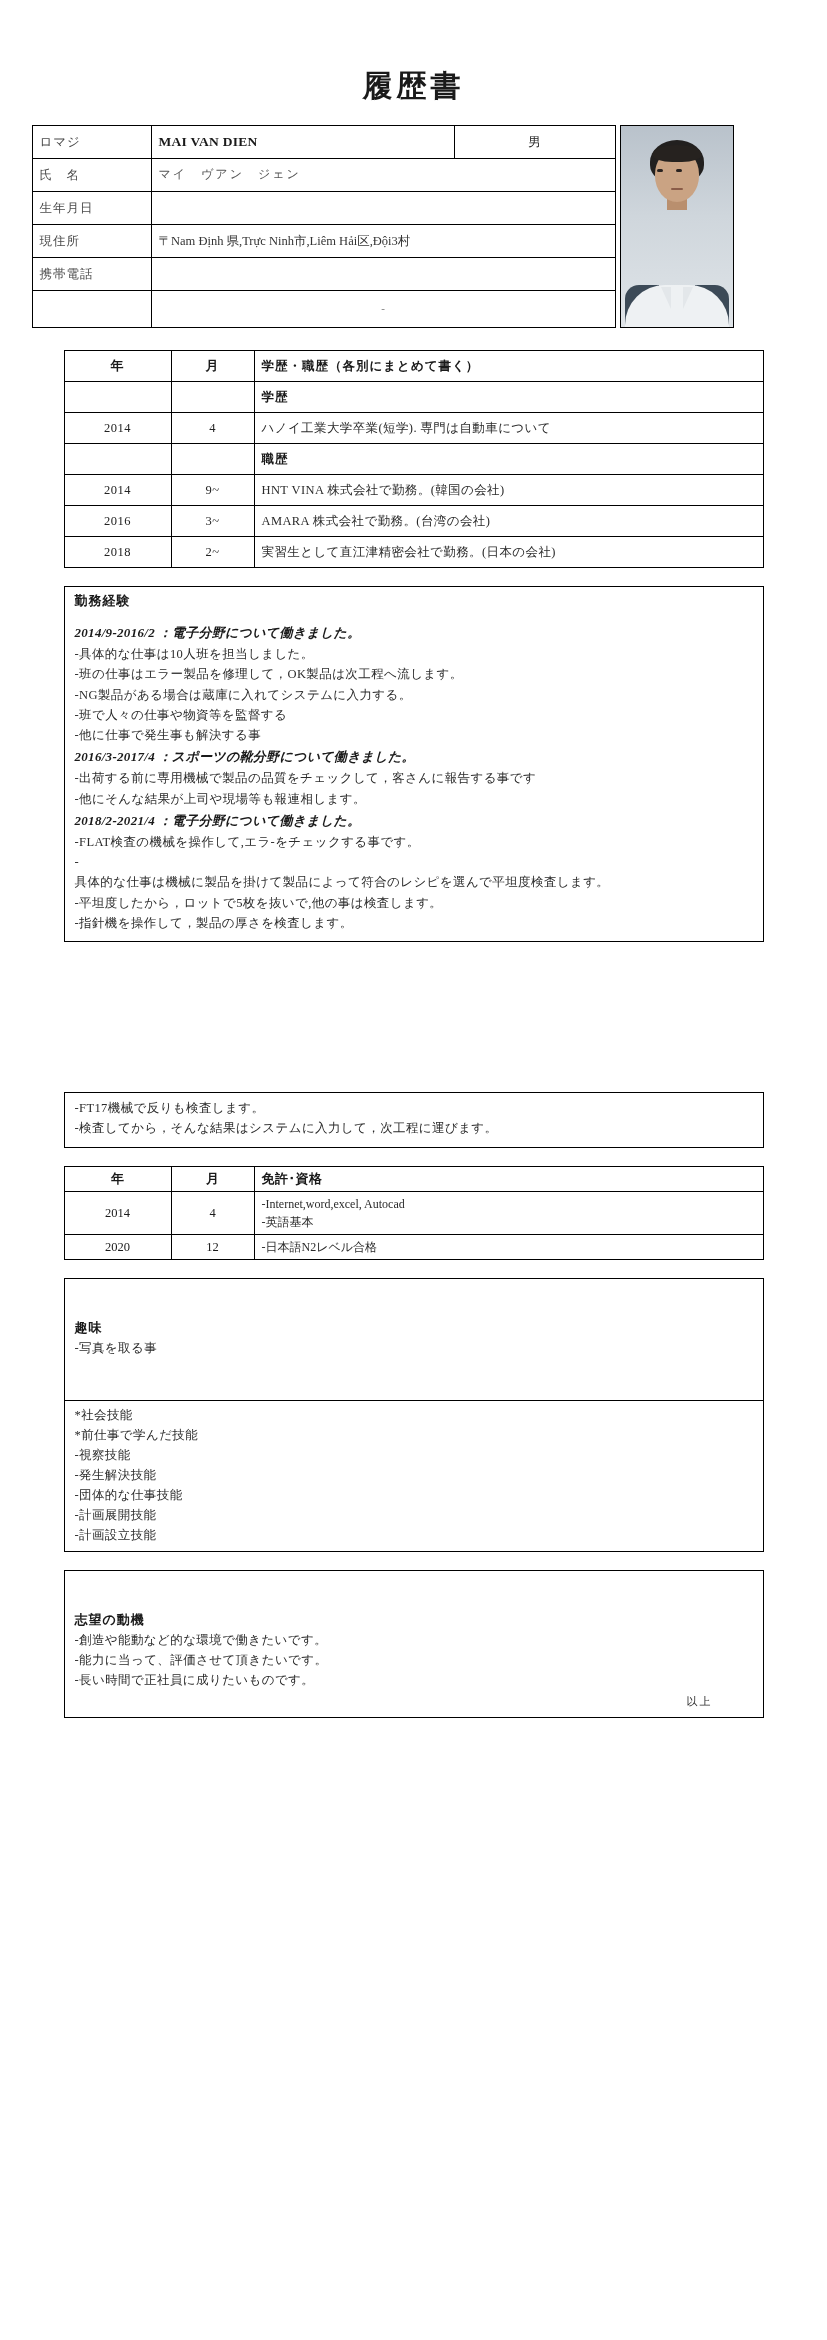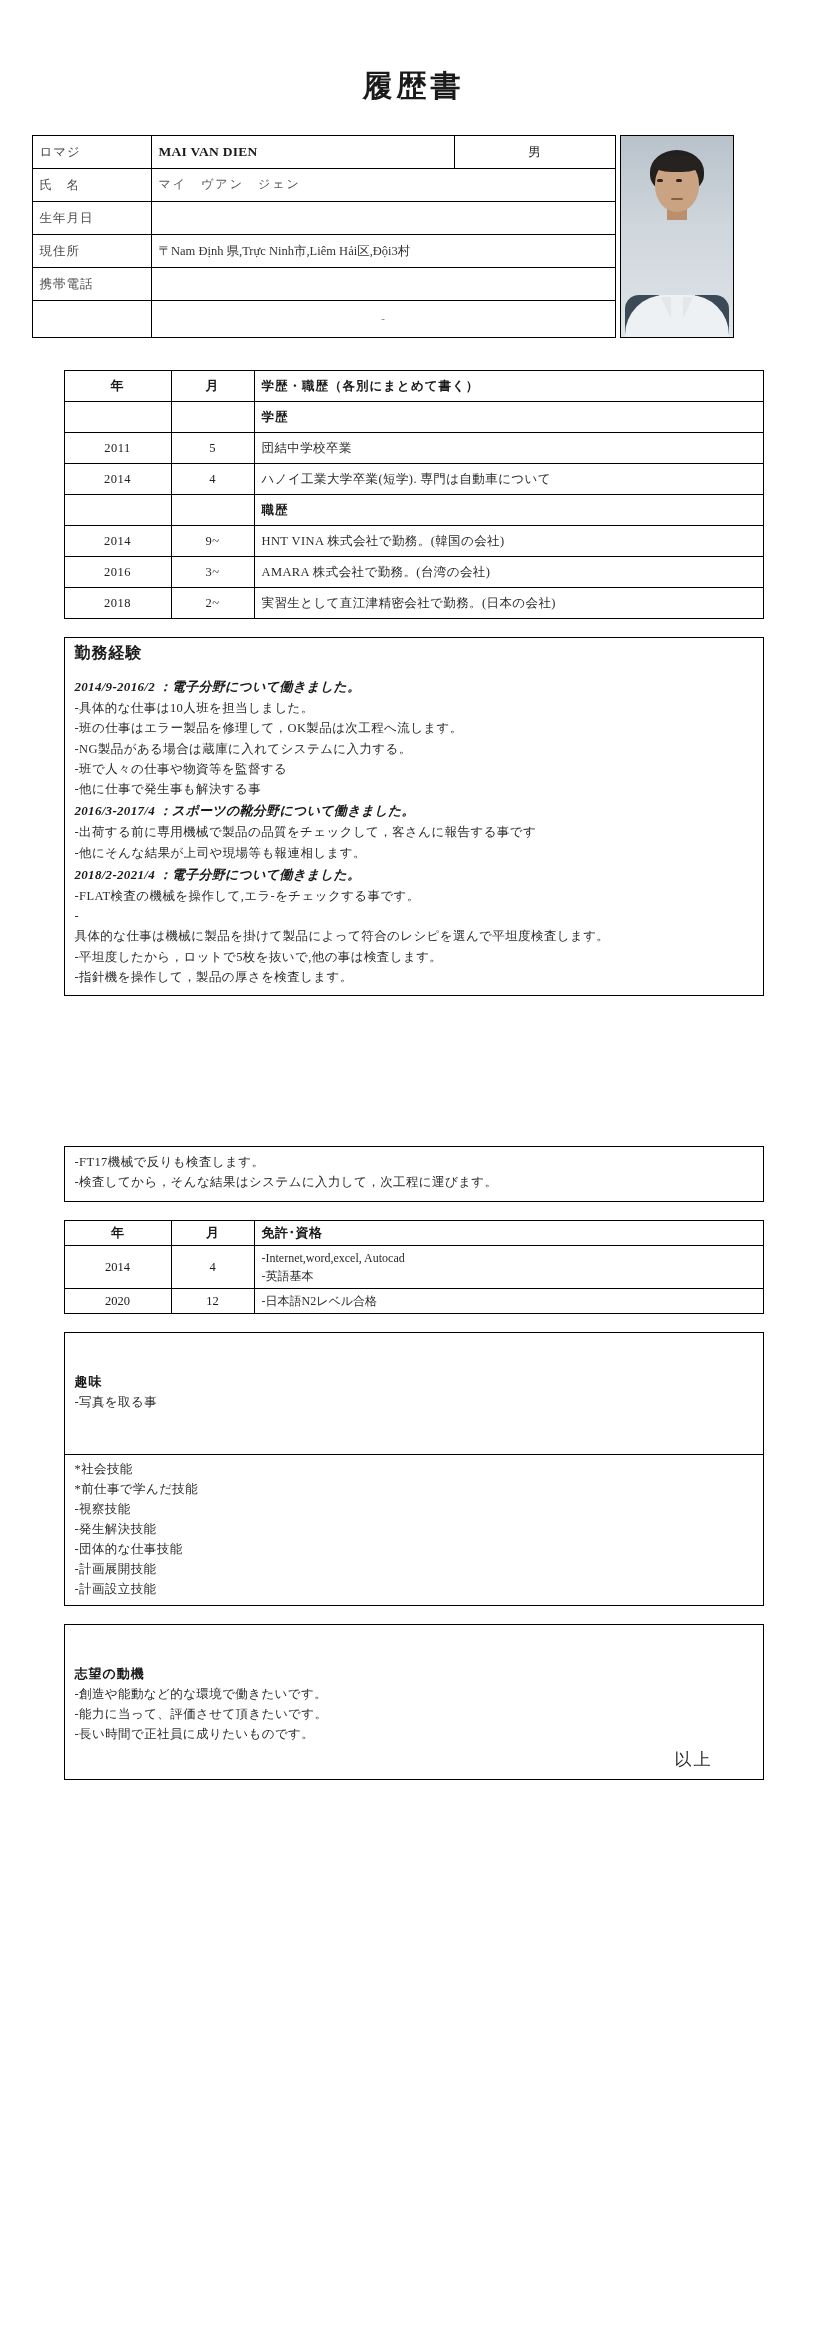--- a/index.html
+++ b/index.html
@@ -55,21 +55,21 @@
     font-size: 12.5px;
     line-height: 1.45;
     font-weight: normal;
     text-align: left;
   }
 
   
   .personal-wrap {
     display: flex;
     width: 764px;
-    margin: 14px auto;
+    margin: 4px auto;
     align-items: stretch;
   }
   .personal-table-holder { flex: 0 0 584px; }
   .personal-table td {
     height: 26px;
   }
   .personal-table .lbl {
     width: 104px;
     color: #4a4a4a;
     letter-spacing: 1px;
@@ -241,21 +241,21 @@
   }
 
   
   .textbox {
     border: 1px solid #000;
     padding: 5px 10px 8px 10px;
     box-sizing: border-box;
   }
   .tb-title {
     font-weight: bold;
-    font-size: 16px;
+    font-size: 13px;
     letter-spacing: 1px;
     margin-bottom: 14px;
   }
   .tb-sub {
     font-weight: bold;
     font-style: italic;
     font-size: 13px;
     letter-spacing: 0.3px;
     margin: 3px 0 2px 0;
   }
@@ -308,21 +308,21 @@
     margin-bottom: 1px;
   }
   .sec-line {
     font-size: 12.5px;
     line-height: 1.6;
     color: #2b2b2b;
     letter-spacing: 0.4px;
   }
   .closing {
     text-align: right;
-    font-size: 17px;
+    font-size: 11px;
     letter-spacing: 2px;
     padding: 4px 40px 2px 0;
     color: #2b2b2b;
   }
 </style>
 </head>
 <body>
 
 <div class="page">
 
@@ -387,25 +387,20 @@
           <td class="col-year hdr">年</td>
           <td class="col-month hdr">月</td>
           <td class="hdr-desc">学歴・職歴（各別にまとめて書く）</td>
         </tr>
         <tr>
           <td class="yr"></td>
           <td class="mo"></td>
           <td class="section-label">学歴</td>
         </tr>
         <tr>
-          <td class="yr">2011</td>
-          <td class="mo">5</td>
-          <td class="desc">団結中学校卒業</td>
-        </tr>
-        <tr>
           <td class="yr">2014</td>
           <td class="mo">4</td>
           <td class="desc">ハノイ工業大学卒業(短学). 専門は自動車について</td>
         </tr>
         <tr>
           <td class="yr"></td>
           <td class="mo"></td>
           <td class="section-label">職歴</td>
         </tr>
         <tr>

